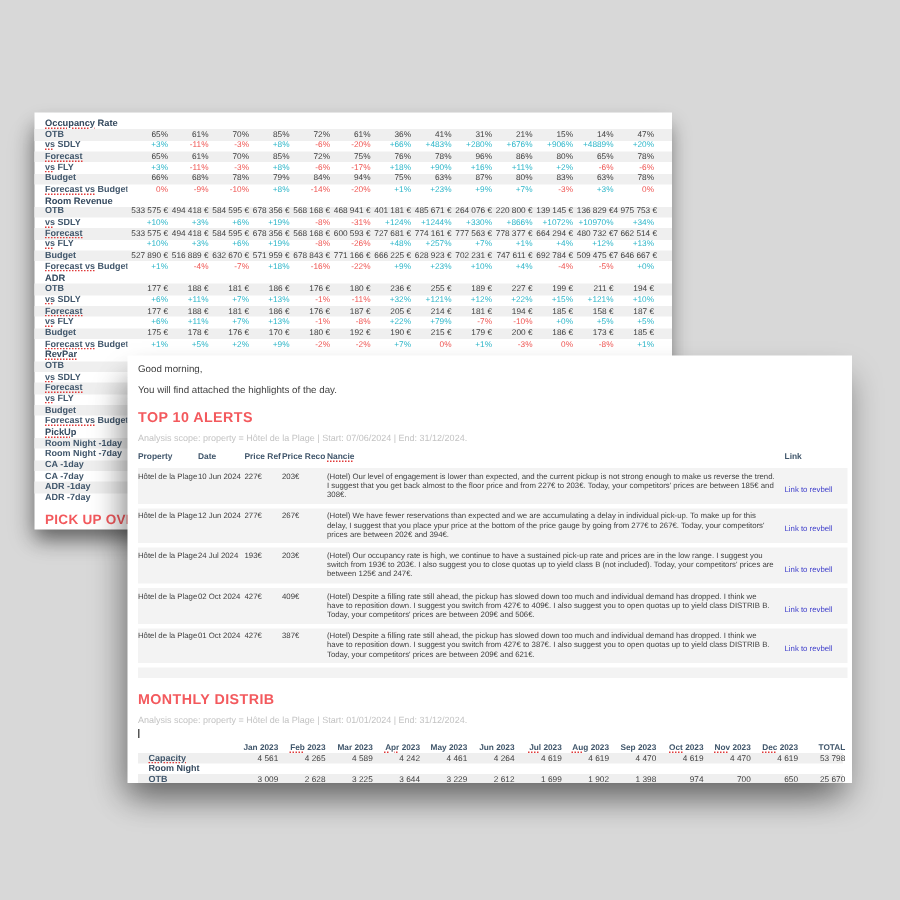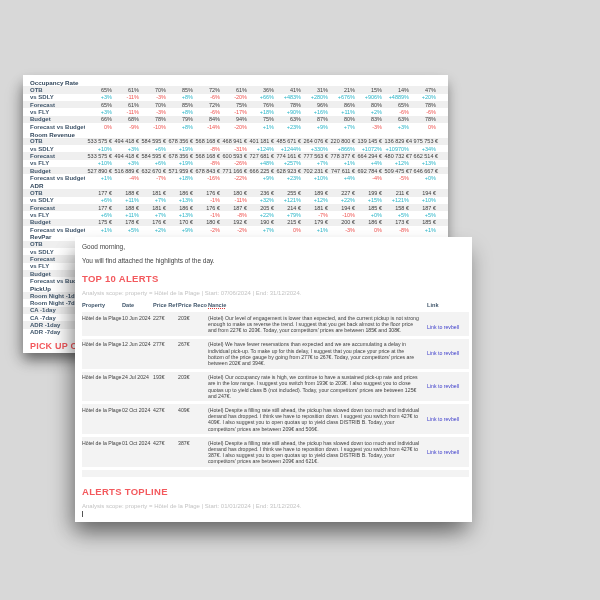--- a/index.html
+++ b/index.html
@@ -1,21 +1,21 @@
 <!DOCTYPE html>
 <html><head>
 <meta charset="utf-8">
 <style>
   html,body{margin:0;padding:0;}
   body{width:600px;height:600px;background:#d8d8d8;font-family:"Liberation Sans",sans-serif;}
   .stage{position:relative;width:600px;height:600px;overflow:hidden;background:#d8d8d8;}
   .page{position:absolute;background:#ffffff;}
   .page-back{left:23px;top:75px;width:425px;height:278px;
     box-shadow:0 7px 12px -1px rgba(0,0,0,.42), -6px 10px 16px -4px rgba(0,0,0,.22);}
-  .page-front{left:75px;top:237px;width:397px;height:285px;overflow:hidden;
+  .page-front{left:85px;top:237px;width:483px;height:285px;overflow:hidden;
     box-shadow:0 12px 20px -2px rgba(0,0,0,.40), -12px 14px 20px -6px rgba(0,0,0,.22);}
   
   .trow{display:flex;align-items:center;height:7.35px;}
   .trow.stripe{background:#efefef;}
   .trow .lbl{flex:0 0 55px;padding-left:7px;font-size:6px;color:#40566b;font-weight:bold;white-space:nowrap;overflow:hidden;}
   .trow .cell{flex:0 0 27px;display:flex;justify-content:flex-end;align-items:center;overflow:visible;}
   .trow .cell span{font-size:5.5px;white-space:nowrap;}
   .sec-head .lbl{font-weight:bold;color:#34495e;font-size:6.2px;flex:1 1 auto;}
   .num{color:#3d3d3d;}
   .pos{color:#2ab5c8;}
@@ -1020,21 +1020,21 @@
             <div class="a-c a-prop">Hôtel de la Plage</div>
             <div class="a-c a-date">01 Oct 2024</div>
             <div class="a-c a-ref">427€</div>
             <div class="a-c a-reco">387€</div>
             <div class="a-msg">(Hotel) Despite a filling rate still ahead, the pickup has slowed down too much and individual demand has dropped. I think we have to reposition down. I suggest you switch from 427€ to 387€. I also suggest you to open quotas up to yield class DISTRIB B. Today, your competitors' prices are between 209€ and 621€.</div>
             <div class="a-link"><span>Link to revbell</span></div>
           </div>
           <div class="a-empty"></div>
         </div>
 
-      <div class="red-title">ALERTS TOPLINE</div>
+      <div class="red-title">MONTHLY DISTRIB</div>
       <div class="scope">Analysis scope: property = Hôtel de la Plage | Start: 01/01/2024 | End: 31/12/2024.</div>
       <div class="cursor-artifact"></div>
       <div class="topline">
           <div class="trow m-head">
             <div class="lbl"></div>
             <div class="cell">
               <span>Jan 2023</span>
             </div>
             <div class="cell">
               <span><span class="sc">Feb</span> 2023</span>

